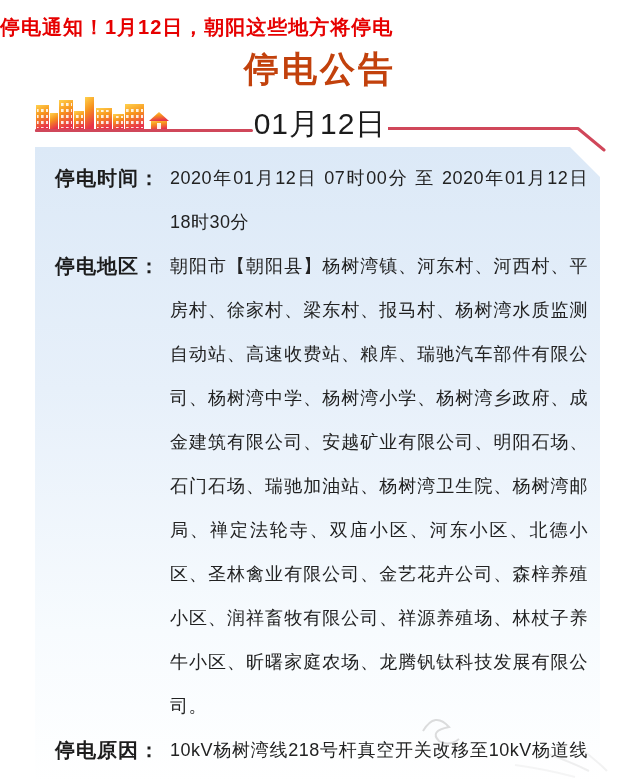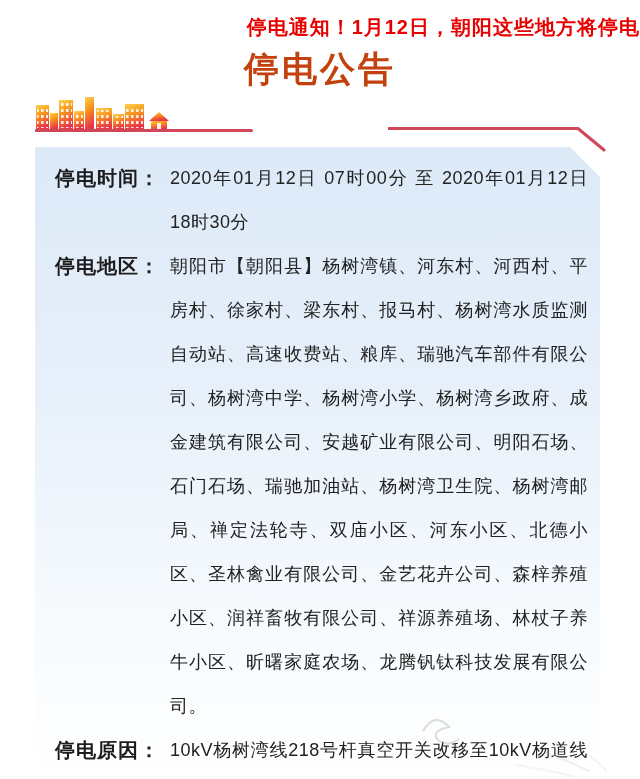--- a/index.html
+++ b/index.html
@@ -7,21 +7,21 @@
     width:640px;height:779px;
     background:#ffffff;
     font-family:"Liberation Sans","DejaVu Sans",sans-serif;
     position:relative;
     overflow:hidden;
   }
   .poster{position:absolute;inset:0;}
 
   .headline{
     position:absolute;top:14px;left:0;right:0;
-    text-align:right;
+    text-align:left;
     font-size:20px;font-weight:700;
     color:#e60000;
     letter-spacing:1px;
   }
   .title{
     position:absolute;top:46px;left:0;right:0;margin:0;
     text-align:center;
     font-size:35px;font-weight:900;
     color:#c2410c;
     letter-spacing:3px;
@@ -113,20 +113,21 @@
       <rect x="91" y="10" width="17" height="22" fill="url(#win)"></rect>
       <rect x="40" y="17" width="8" height="15" fill="url(#win)"></rect>
       <rect x="79" y="20" width="9" height="12" fill="url(#win)"></rect>
       <rect x="122" y="27" width="4" height="7" fill="#ffffff" opacity="0.9"></rect>
     </g>
 
     <rect x="0" y="33" width="142" height="3" fill="#d0475a" rx="1.5"></rect>
   </svg>
   <div class="line-left"></div>
 
+  <div class="banner-date">01月12日</div>
 
   <svg class="line-right" viewBox="0 0 218 26" aria-hidden="true">
     <polyline points="0,2.5 190,2.5 216,24" fill="none" stroke="#d0475a" stroke-width="3" stroke-linecap="round" stroke-linejoin="round"></polyline>
   </svg>
 
   <div class="card">
 
     <div class="row">
       <div class="row-label">停电时间：</div>
       <div class="row-text">2020年01月12日 07时00分 至 2020年01月12日 18时30分</div>

